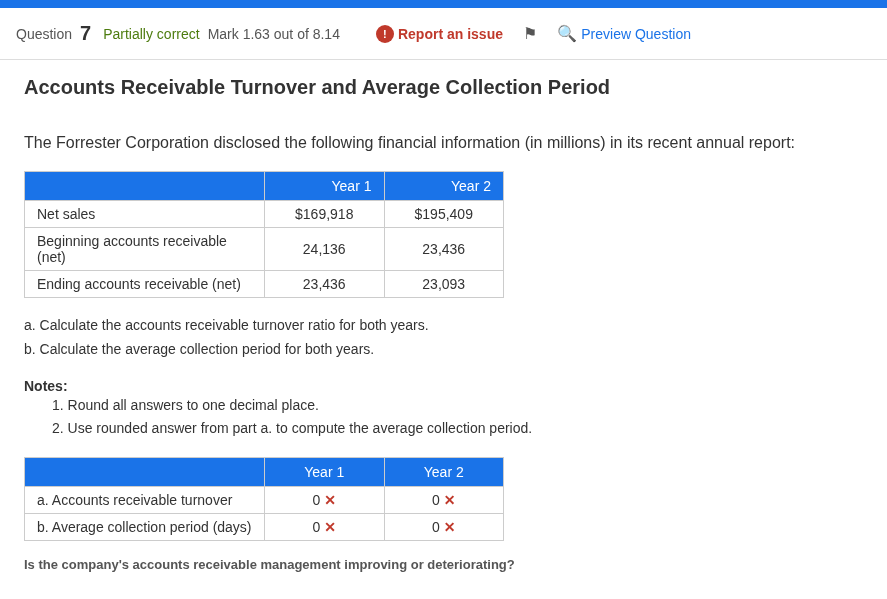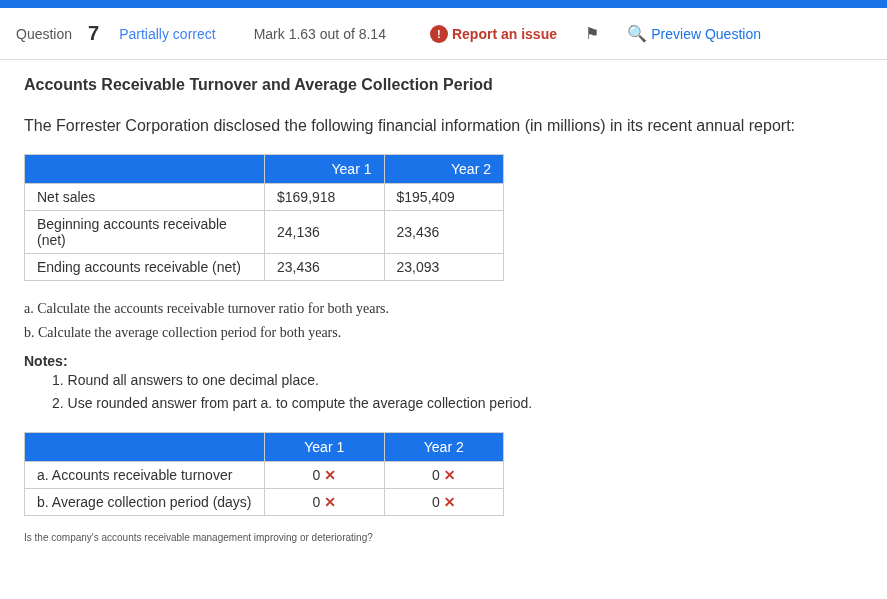--- a/index.html
+++ b/index.html
@@ -14,37 +14,37 @@
     .top-bar {
       background: #1a73e8;
       height: 8px;
       width: 100%;
     }
     .header {
       display: flex;
       align-items: center;
       padding: 10px 16px;
       border-bottom: 1px solid #ddd;
-      gap: 16px;
+      gap: 8px;
       font-size: 14px;
       color: #333;
       min-height: 52px;
     }
     .header-question-label {
       font-weight: normal;
       color: #555;
     }
     .header-question-num {
       font-weight: bold;
       font-size: 20px;
       margin-right: 4px;
     }
     .header-status {
-      color: #3b82f6;
-      margin-right: 22px;
+      color: #4d7c0f;
+      margin-right: 0;
     }
     .header-mark {
       color: #555;
       margin-right: 28px;
     }
     .header-report {
       display: flex;
       align-items: center;
       gap: 4px;
       color: #c0392b;
@@ -78,23 +78,23 @@
       font-weight: normal;
     }
     .header-preview .icon {
       font-size: 16px;
       color: #1a73e8;
     }
     .content {
       padding: 16px 24px;
     }
     .main-title {
-      font-size: 16px;
-      font-weight: bold;
-      margin-bottom: 20px;
+      font-size: 20px;
+      font-weight: bold;
+      margin-bottom: 32px;
     }
     .description {
       margin-bottom: 16px;
       font-size: 16px;
       line-height: 1.5;
     }
     .data-table {
       border-collapse: collapse;
       width: 480px;
       margin-bottom: 16px;
@@ -109,29 +109,28 @@
     }
     .data-table th.label-col {
       background: #1a73e8;
       color: white;
       text-align: left;
       width: 240px;
     }
     .data-table td {
       border: 1px solid #ccc;
       padding: 5px 12px;
-      text-align: left;
+      text-align: center;
     }
     .data-table td.label {
       text-align: left;
     }
     .instructions {
-      margin-bottom: 8px;
+      margin-bottom: 16px;
       line-height: 1.7;
-      font-family: Liberation Serif, serif;
     }
     .notes-section {
       margin-bottom: 16px;
     }
     .notes-title {
       font-weight: bold;
     }
     .notes-list {
       margin-left: 28px;
       line-height: 1.7;
@@ -167,22 +166,23 @@
       align-items: center;
       gap: 4px;
     }
     .x-mark {
       color: #c0392b;
       font-weight: bold;
       font-size: 14px;
     }
     .bottom-text {
       color: #555;
-      font-size: 10px;
+      font-size: 13px;
       margin-top: 4px;
+      font-weight: bold;
     }
   </style>
 </head>
 <body>
 
 <div class="top-bar"></div>
 
 <div class="header">
   <span class="header-question-label">Question</span>
   <span class="header-question-num">7</span>

